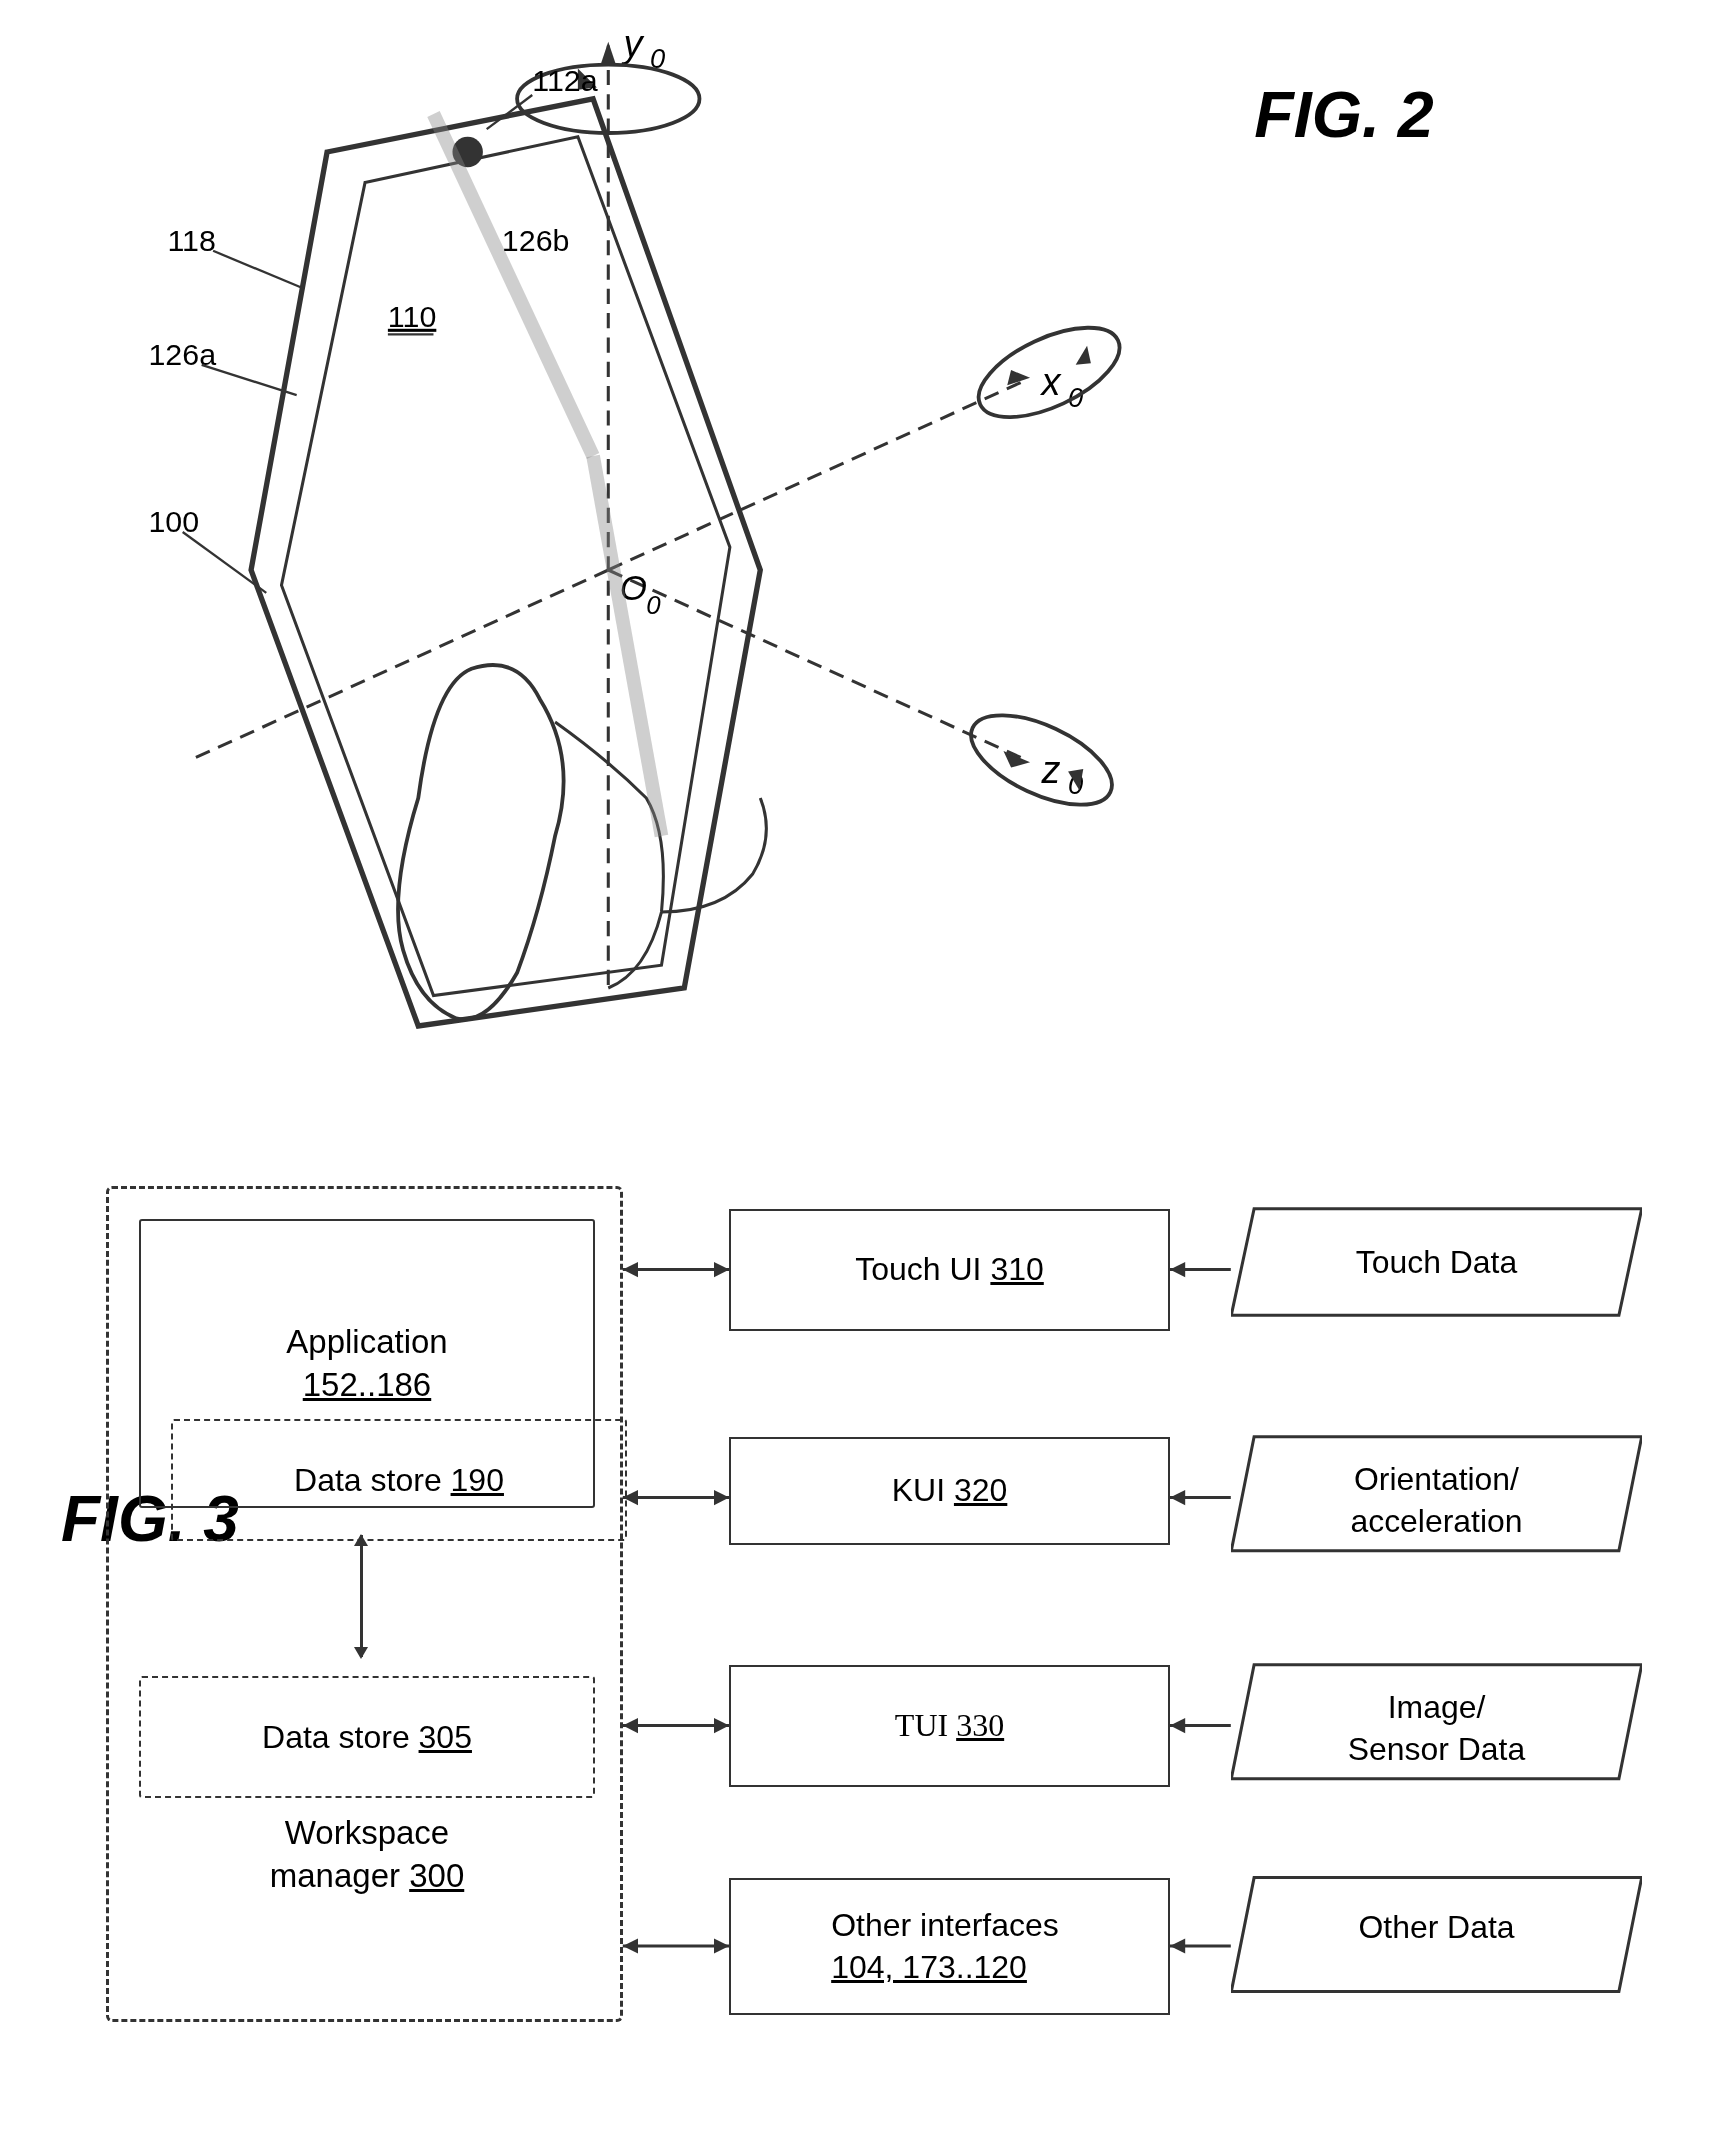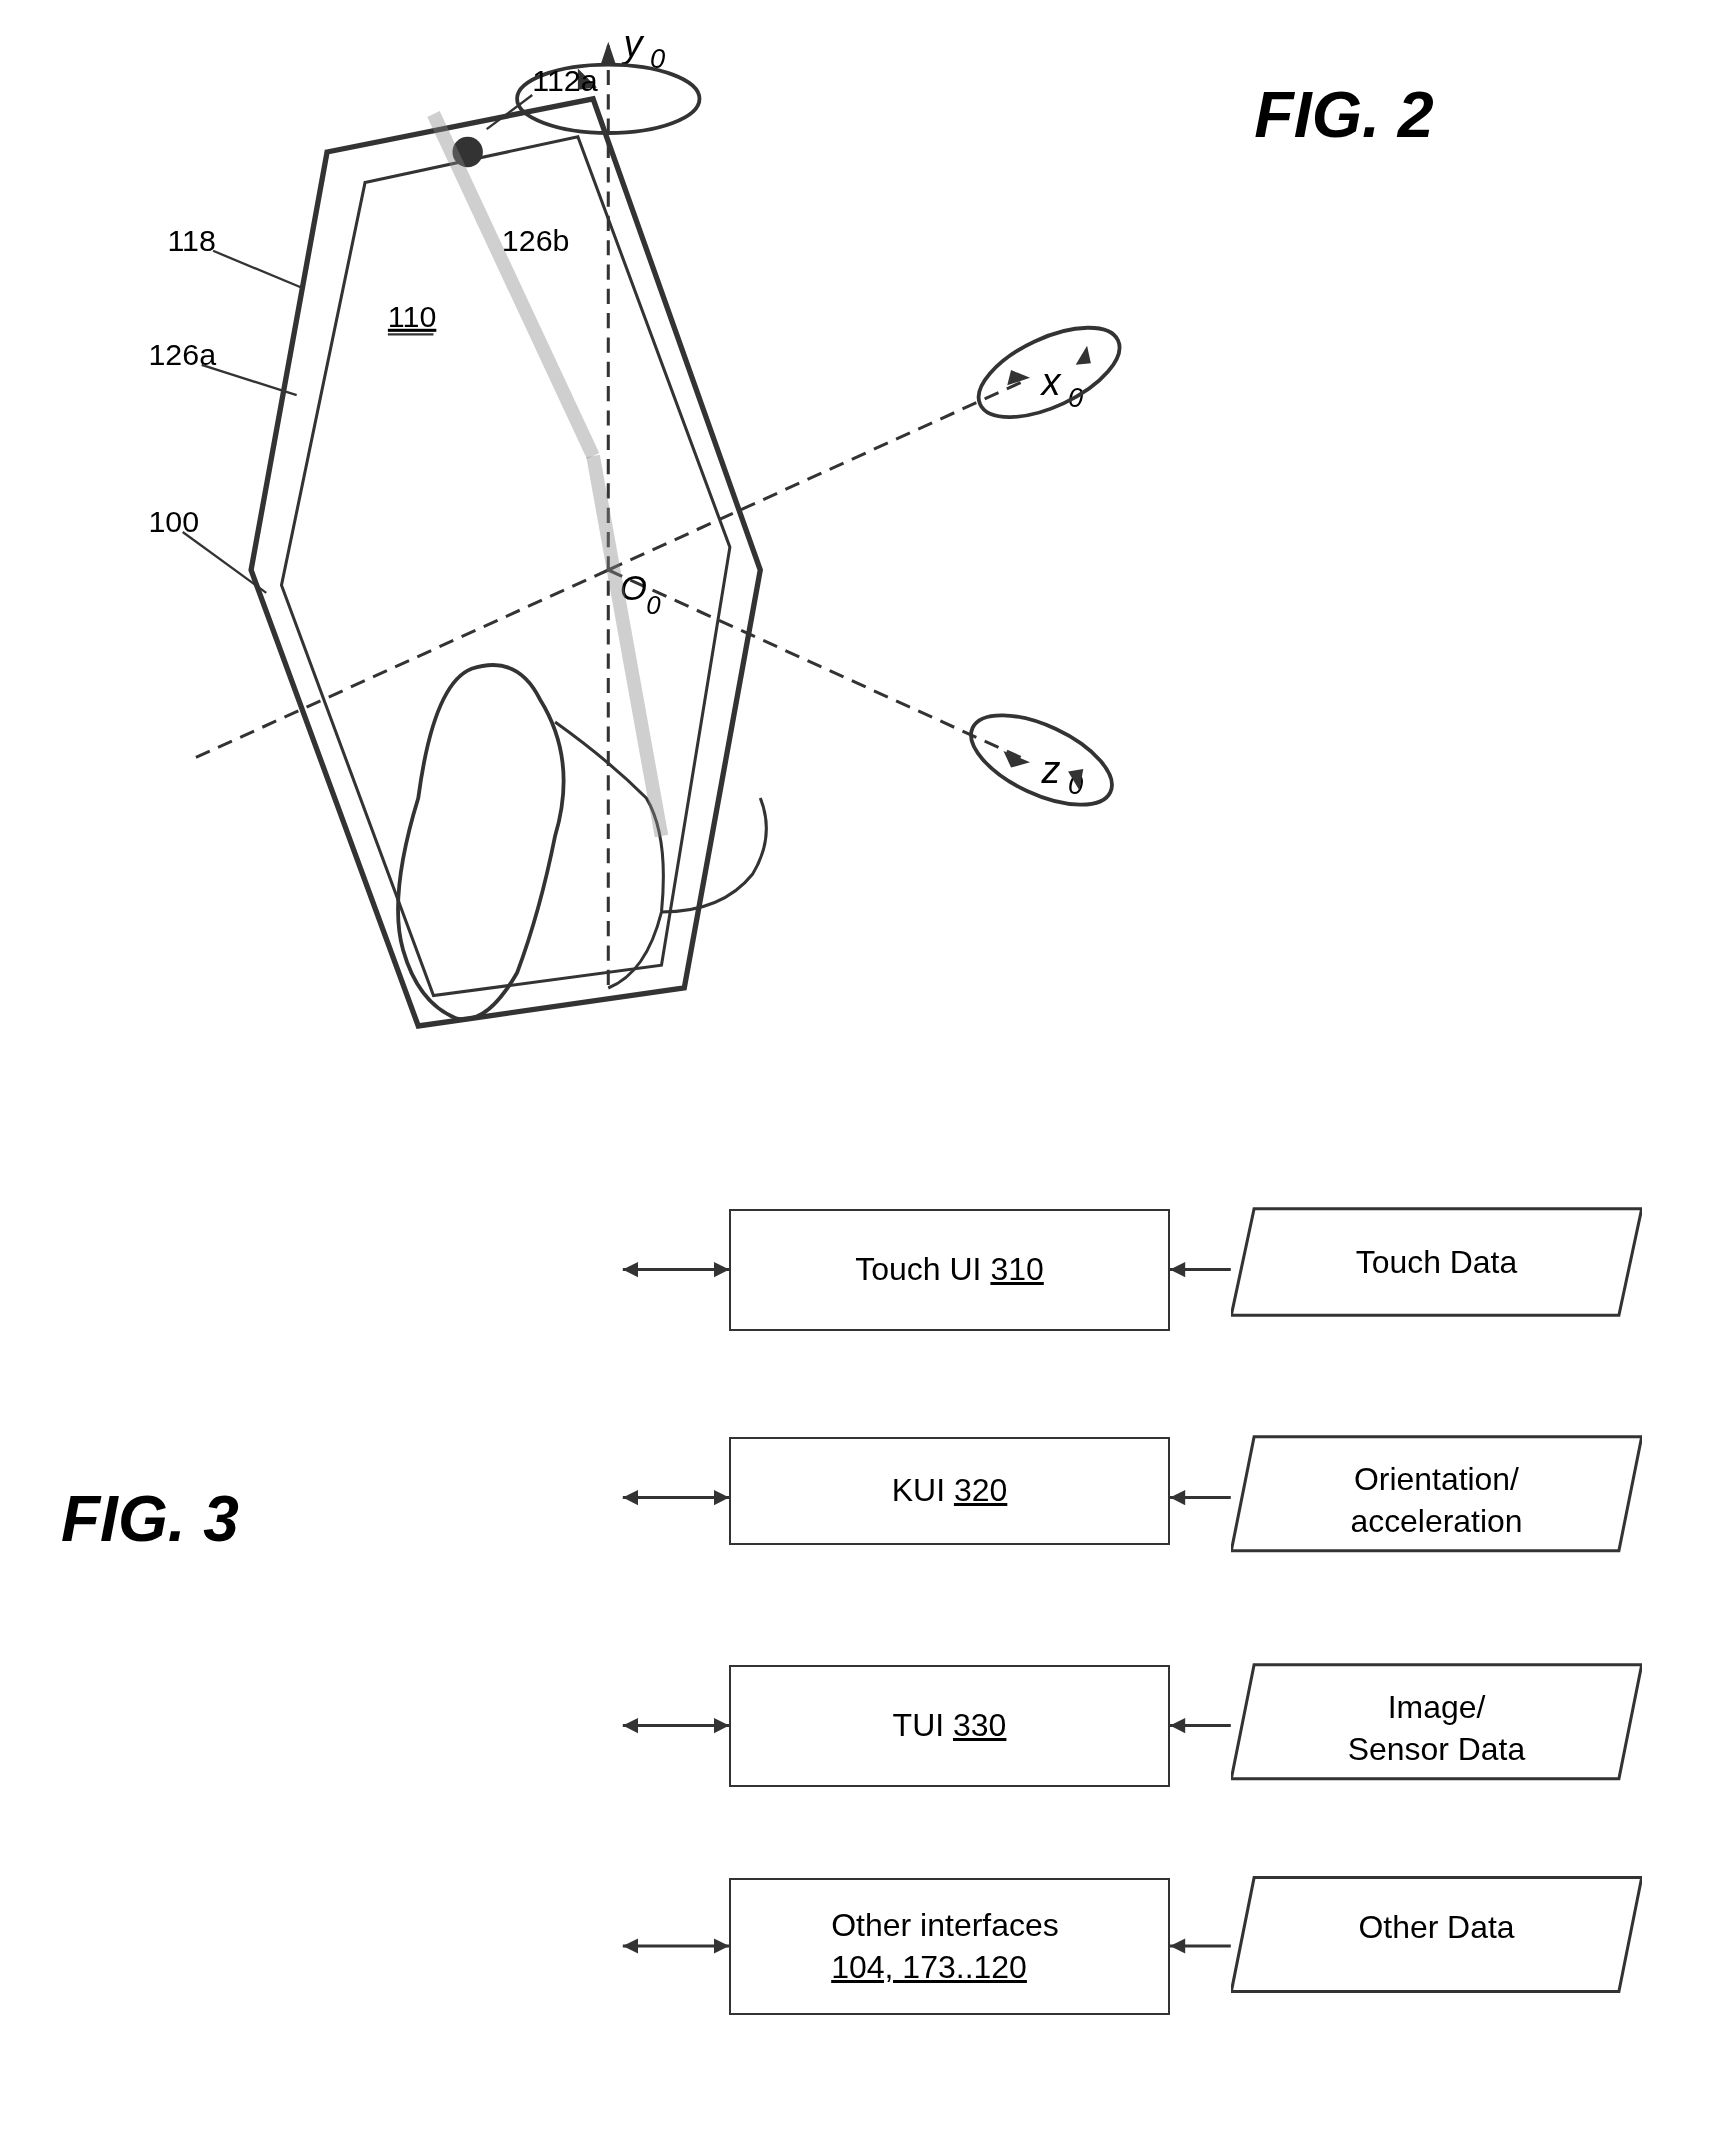--- a/index.html
+++ b/index.html
@@ -151,20 +151,21 @@
       left: 0;
       width: 441px;
       height: 108px;
     }
 
     .tui-box {
       top: 479px;
       left: 0;
       width: 441px;
       height: 122px;
+      font-family: Liberation Serif, serif;
     }
 
     .other-interfaces-box {
       top: 692px;
       left: 0;
       width: 441px;
       height: 137px;
       padding-left: 6px;
     }
 
@@ -276,20 +277,48 @@
   <line x1="780" y1="600" x2="870" y2="1100" stroke="#888" stroke-width="18" opacity="0.4"></line>
 
 </svg>
 
 <div class="fig3-area">
 
   <span class="fig3-label">FIG. 3</span>
 
   <div class="diagram-container">
 
+    <div class="workspace-box">
+
+      <div class="application-box">
+        <div class="application-text">
+          Application<br>
+          <span class="underline">152..186</span>
+        </div>
+
+        <div class="datastore-190-box">
+          <span class="datastore-190-text">
+            Data store <span class="underline">190</span>
+          </span>
+        </div>
+      </div>
+
+      <div class="v-double-arrow" style="position:absolute; left:251px; top:346px; height:122px;"></div>
+
+      <div class="datastore-305-box">
+        <span class="datastore-190-text">
+          Data store <span class="underline">305</span>
+        </span>
+      </div>
+
+      <div class="workspace-manager-label">
+        Workspace<br>manager <span class="underline">300</span>
+      </div>
+
+    </div>
 
     <div class="right-boxes">
 
       <div class="interface-box touch-ui-box">
         <span>Touch UI <span class="underline">310</span></span>
       </div>
 
       <div class="interface-box kui-box">
         <span>KUI <span class="underline">320</span></span>
       </div>

